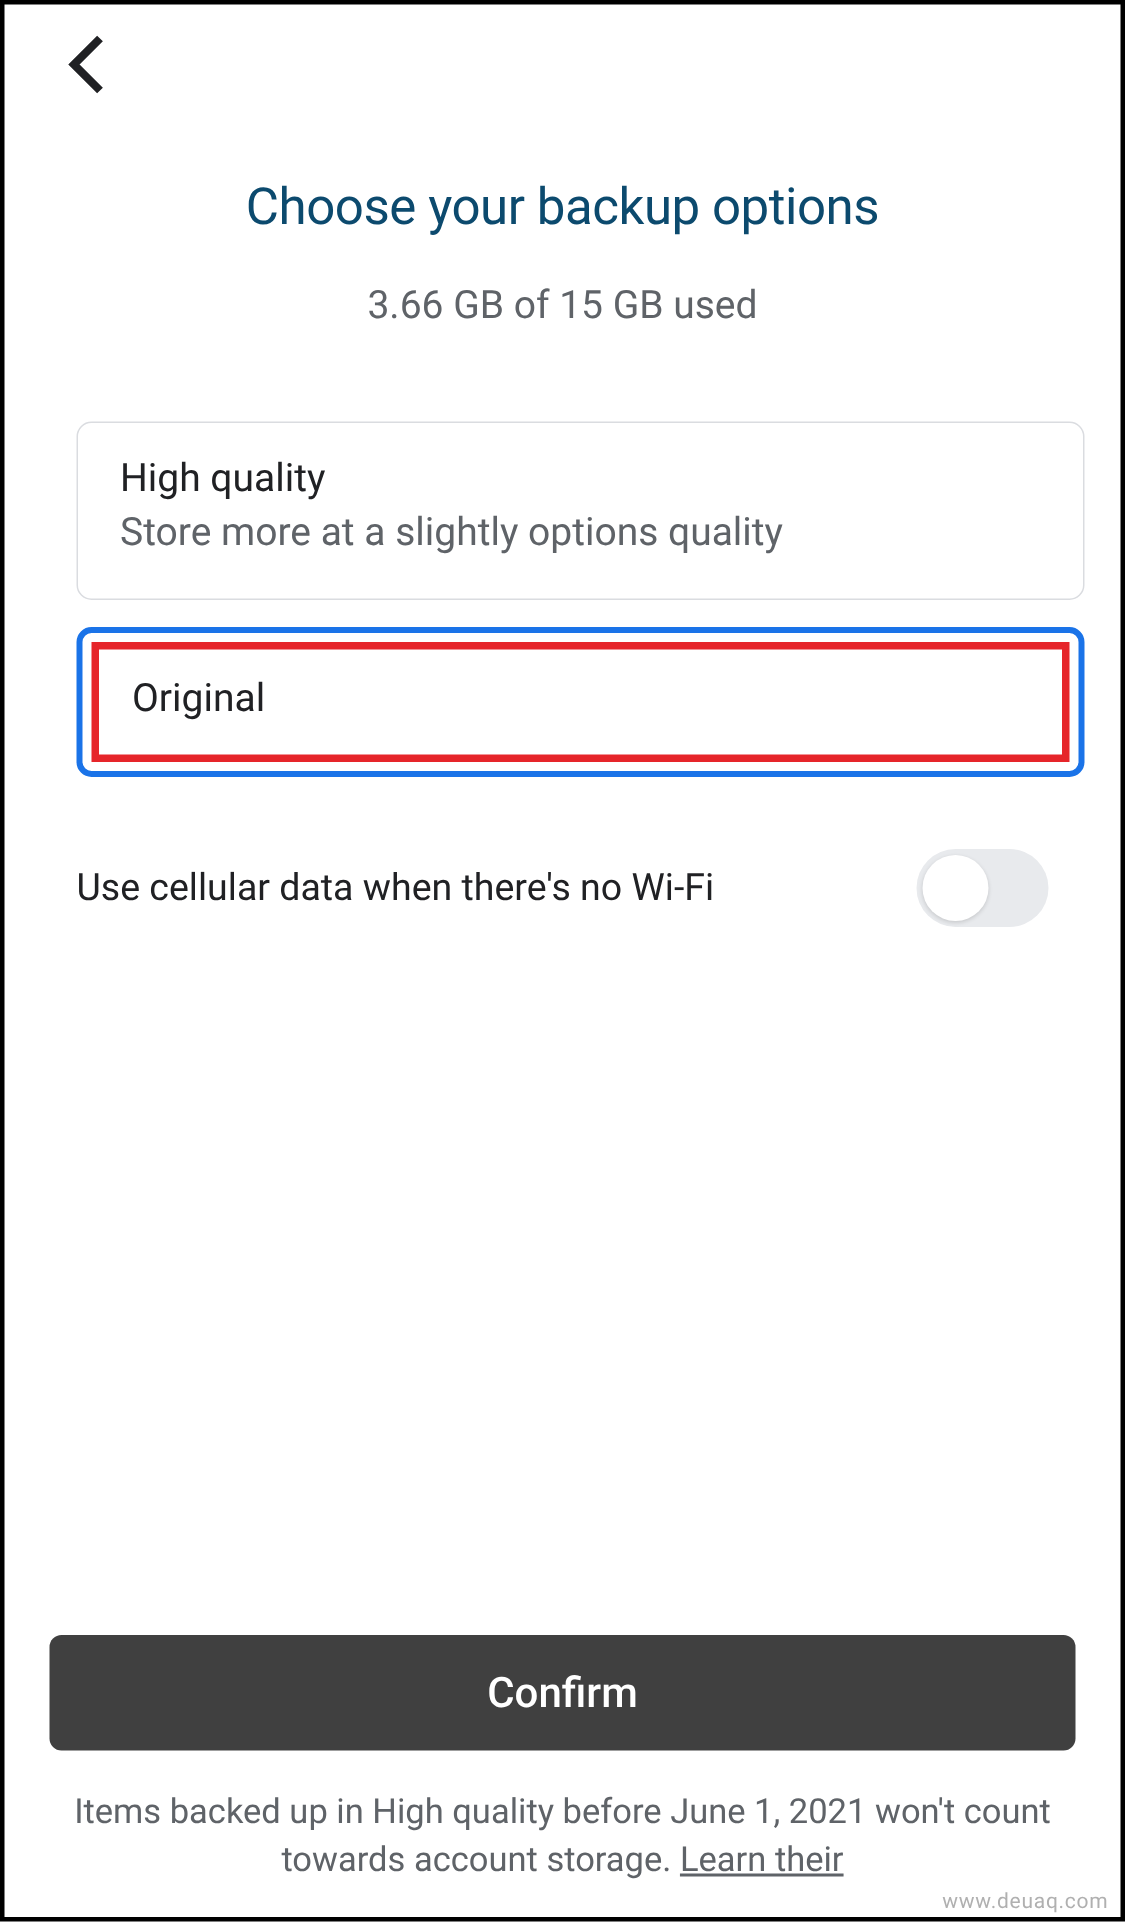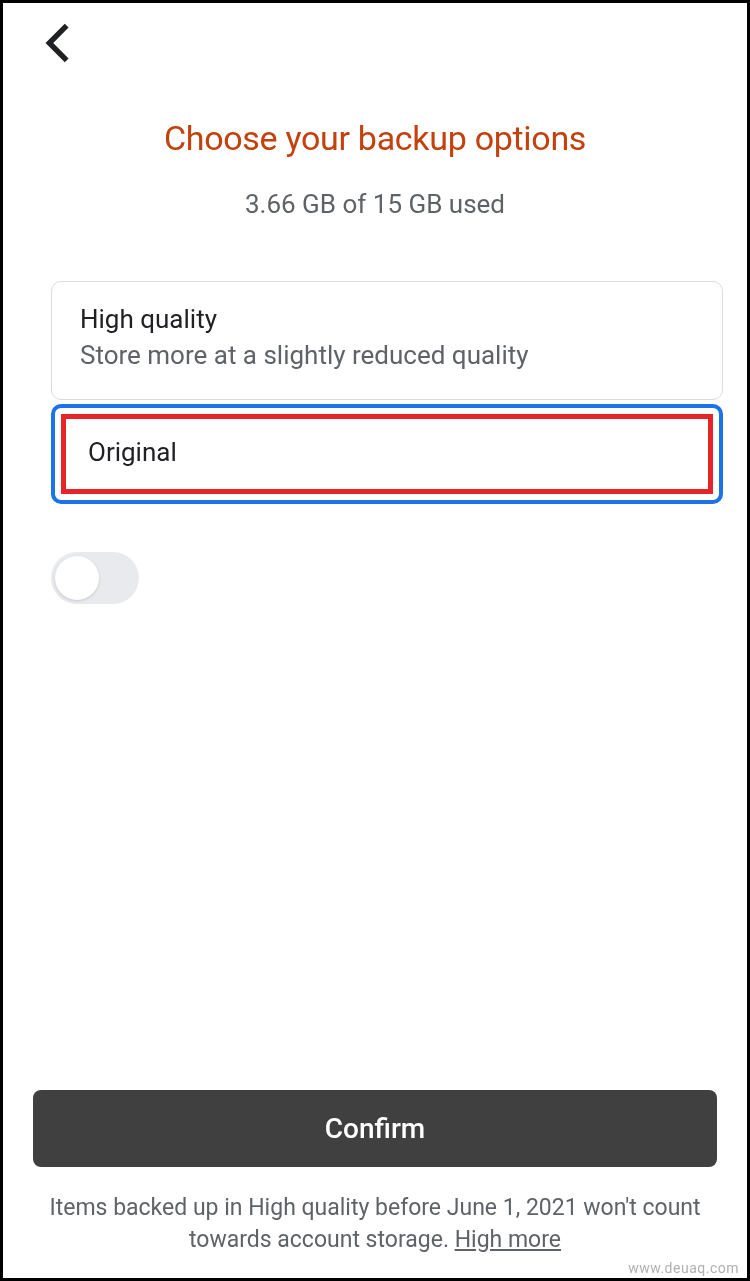--- a/index.html
+++ b/index.html
@@ -32,21 +32,21 @@
       width: 26px;
       height: 40px;
     }
     .title-section {
       text-align: center;
       padding: 55px 40px 0 40px;
     }
     .title {
       font-size: 34px;
       font-weight: 400;
-      color: #c2410c;
+      color: #0c4a6e;
       letter-spacing: -0.3px;
     }
     .subtitle {
       font-size: 26px;
       color: #5f6368;
       margin-top: 31px;
       font-weight: 400;
     }
     .options-container {
       padding: 62px 24px 0 48px;
@@ -54,21 +54,21 @@
     .option-card {
       border: 1px solid #dadce0;
       border-radius: 10px;
       padding: 22px 28px 26px 28px;
       cursor: pointer;
     }
     .option-card.selected-highlight {
       border: 4px solid #1a73e8;
       border-radius: 10px;
       padding: 6px;
-      margin-top: 4px;
+      margin-top: 18px;
     }
     .option-card.selected-highlight .inner-red {
       border: 5px solid #e6252a;
       padding: 18px 22px 22px 22px;
     }
     .option-title {
       font-size: 26px;
       color: #202124;
       font-weight: 400;
     }
@@ -159,39 +159,40 @@
 </div>
 
 <div class="title-section">
   <h1 class="title">Choose your backup options</h1>
   <div class="subtitle">3.66 GB of 15 GB used</div>
 </div>
 
 <div class="options-container">
   <div class="option-card">
     <div class="option-title">High quality</div>
-    <div class="option-desc">Store more at a slightly reduced quality</div>
+    <div class="option-desc">Store more at a slightly options quality</div>
   </div>
 
   <div class="option-card selected-highlight">
     <div class="inner-red">
       <div class="option-title">Original</div>
     </div>
   </div>
 </div>
 
 <div class="cellular-row">
+  <div class="cellular-label">Use cellular data when there's no Wi-Fi</div>
   <div class="toggle">
     <div class="toggle-knob"></div>
   </div>
 </div>
 
 <div class="spacer"></div>
 
 <div class="confirm-section">
   <button class="confirm-button">Confirm</button>
 </div>
 
 <div class="footer-text">
-  <span>Items backed up in High quality before June 1, 2021 won't count towards account storage. </span><span class="learn-more">High more</span>
+  <span>Items backed up in High quality before June 1, 2021 won't count towards account storage. </span><span class="learn-more">Learn their</span>
 </div>
 
 <div class="watermark">www.deuaq.com</div>
 
 </body></html>

